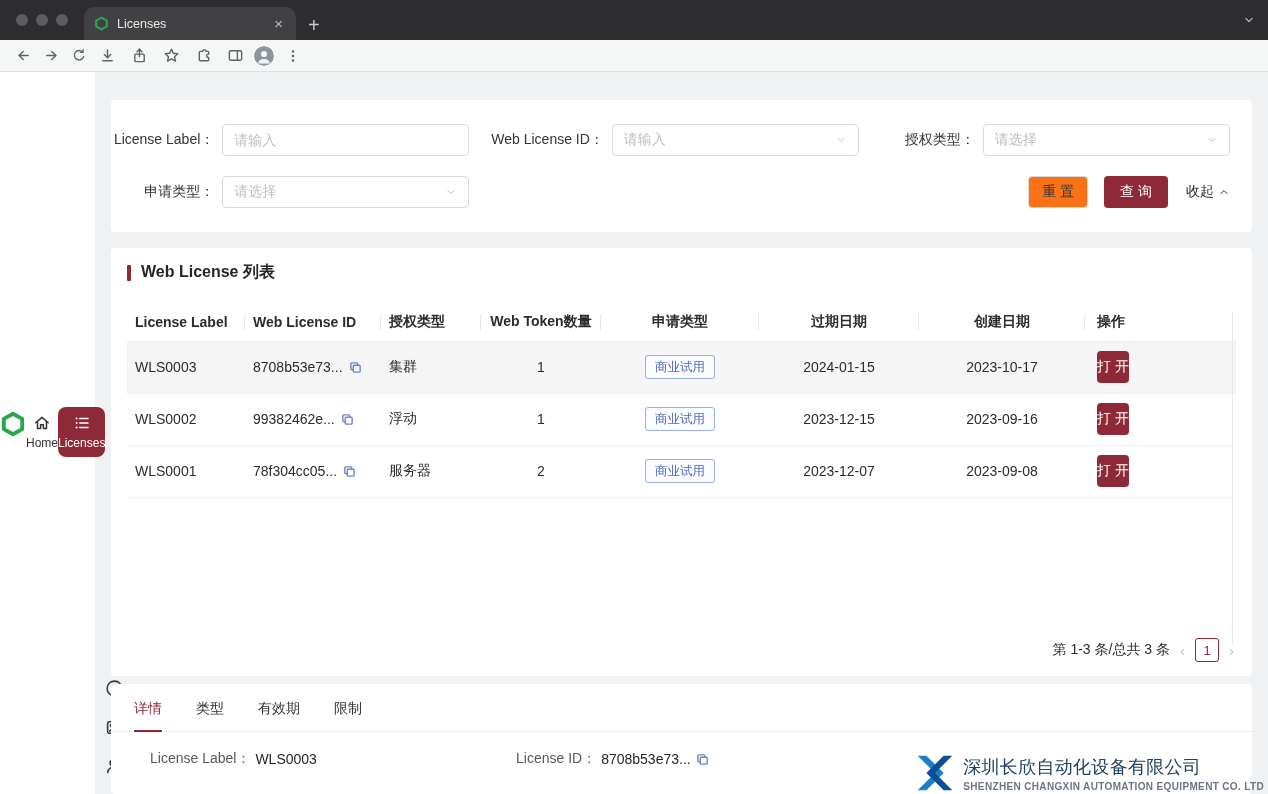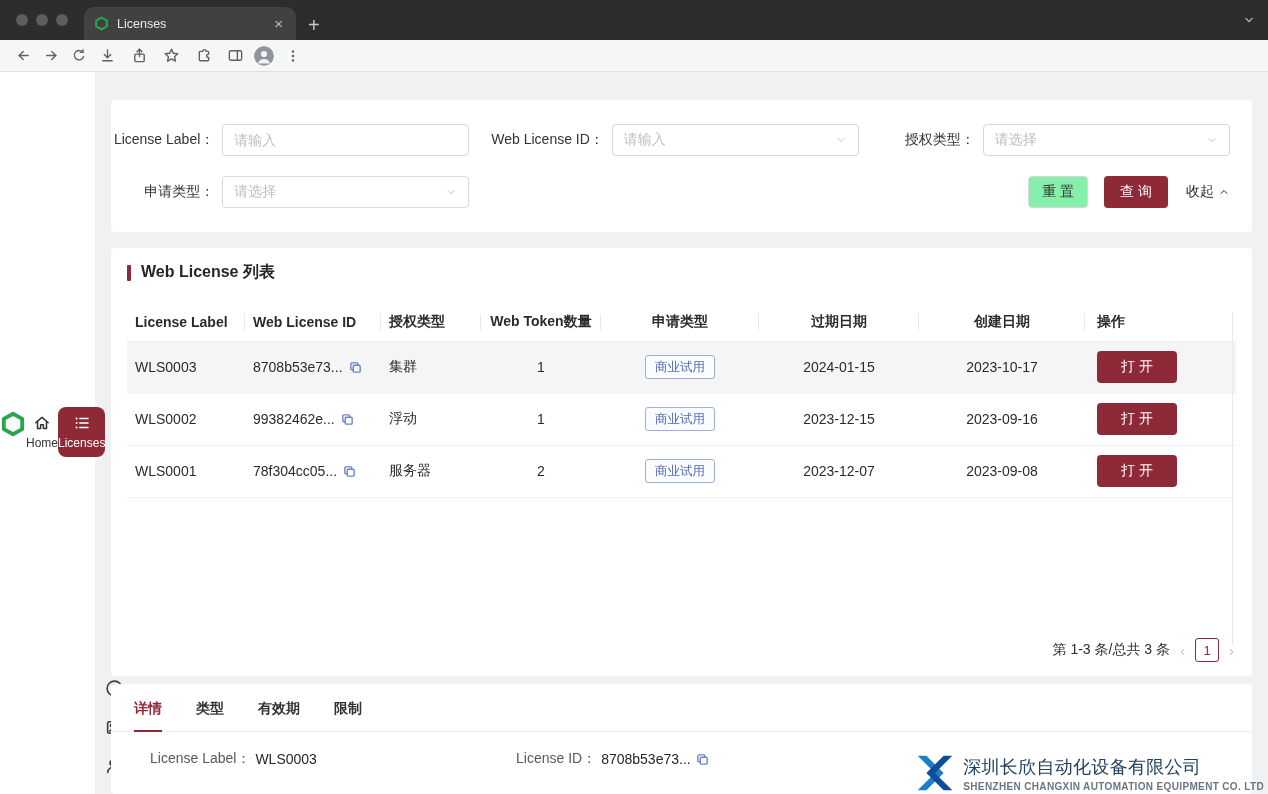--- a/index.html
+++ b/index.html
@@ -52,50 +52,50 @@
   .f-col { flex:0 0 33.33%; display:flex; align-items:center; padding-right:22px; min-width:0; }
   .f-label { flex:1; text-align:right; font-size:14px; color:#333; margin-right:8px; white-space:nowrap; }
   .control { width:247px; height:32px; border:1px solid #d9d9d9; border-radius:4px; background:#fff; font-size:14px; flex:0 0 auto; }
   input.control { padding:0 11px; color:#333; outline:none; }
   input.control::placeholder { color:#bfbfbf; }
   .select { display:flex; align-items:center; padding:0 11px; color:#bfbfbf; cursor:pointer; }
   .select .ph { flex:1; }
   .select .chev { display:flex; color:#bfbfbf; }
   .f-actions { margin-left:auto; display:flex; align-items:center; padding-right:22px; }
   .btn { height:32px; border-radius:4px; font-size:14px; display:inline-flex; align-items:center; justify-content:center; cursor:pointer; white-space:nowrap; }
-  .btn-reset { background:#86efac; border:1px solid #d9d9d9; color:#333; padding:0 13px; }
+  .btn-reset { background:#f97316; border:1px solid #d9d9d9; color:#333; padding:0 13px; }
   .btn-primary { background:#8e2a38; color:#fff; border:none; padding:0 16px; margin-left:16px; }
   .collapse { margin-left:18px; display:flex; align-items:center; gap:4px; font-size:14px; color:#2b2b2b; cursor:pointer; }
   .collapse .chev-up { display:flex; color:#2b2b2b; }
 
   
   .table-card { height:428px; padding:14px 16px 8px; display:flex; flex-direction:column; position:relative; margin-bottom:8px; }
   .card-title { display:flex; align-items:center; gap:10px; font-size:16px; font-weight:700; color:#262626; margin-bottom:20px; flex:0 0 auto; }
   .title-bar { width:4px; height:16px; background:#8e2a38; border-radius:1px; }
   table { width:100%; border-collapse:collapse; table-layout:fixed; font-size:14px; color:#2b2b2b; flex:0 0 auto; }
   th { font-weight:700; text-align:left; height:38px; padding:0 8px; position:relative; color:#2b2b2b; border-bottom:1px solid #f0f0f0; white-space:nowrap; }
   th:not(:last-child)::after { content:""; position:absolute; right:0; top:11px; height:16px; width:1px; background:#e8e8e8; }
   td { height:52px; padding:0 8px; border-bottom:1px solid #f0f0f0; white-space:nowrap; }
   .ac { text-align:center; }
   tr.sel td { background:#f5f5f6; }
   .idcell { display:flex; align-items:center; gap:6px; }
   .copy { color:#6b83cf; display:flex; cursor:pointer; }
   .tag { display:inline-block; border:1px solid #9cafe0; color:#5068ba; background:#fbfcff; border-radius:3px; padding:2px 9px; font-size:12.5px; line-height:1.45; }
-  .open-btn { background:#8e2a38; color:#fff; border:none; border-radius:4px; height:32px; padding:0 24px; font-size:14px; cursor:pointer; margin-left:4px; }
+  .open-btn { background:#8e2a38; color:#fff; border:none; border-radius:4px; height:32px; padding:0 0; font-size:14px; cursor:pointer; margin-left:4px; }
   .th-actions { padding-left:12px; }
   .table-spacer { flex:1; }
   .v-line { position:absolute; right:19px; top:64px; height:332px; width:1px; background:#e9e9e9; }
   .pagination { display:flex; align-items:center; justify-content:flex-end; gap:10px; font-size:14px; color:#2b2b2b; padding:8px 2px 6px 0; flex:0 0 auto; }
   .pg-arrow { color:#bfbfbf; font-size:15px; cursor:pointer; line-height:1; }
   .pg-current { min-width:24px; height:24px; border:1px solid #8e2a38; color:#8e2a38; border-radius:3px; display:flex; align-items:center; justify-content:center; font-size:13px; cursor:pointer; background:#fff; }
 
   
   .detail-card { flex:1; min-height:108px; padding:10px 16px 0; overflow:hidden; }
   .tabs { display:flex; gap:34px; border-bottom:1px solid #ededed; margin:0 -16px; padding:0 23px; }
-  .tab-item { font-size:14px; color:#333; padding:6px 0 12px; cursor:pointer; border-bottom:2px solid transparent; margin-bottom:-1px;font-weight:bold; }
+  .tab-item { font-size:14px; color:#333; padding:6px 0 12px; cursor:pointer; border-bottom:2px solid transparent; margin-bottom:-1px; }
   .tab-item.active { color:#8e2a38; border-bottom-color:#8e2a38; }
   .detail-fields { display:flex; margin-top:18px; padding-left:23px; font-size:14px; align-items:center; }
   .d-field { display:flex; align-items:center; gap:5px; }
   .d-field:first-child { width:366px; flex:0 0 auto; }
   .d-label { color:#595959; }
   .d-value { color:#262626; }
 
   
   .watermark { position:absolute; right:4px; bottom:2px; display:flex; align-items:center; gap:7px; z-index:50; }
   .wm-logo { display:flex; }

